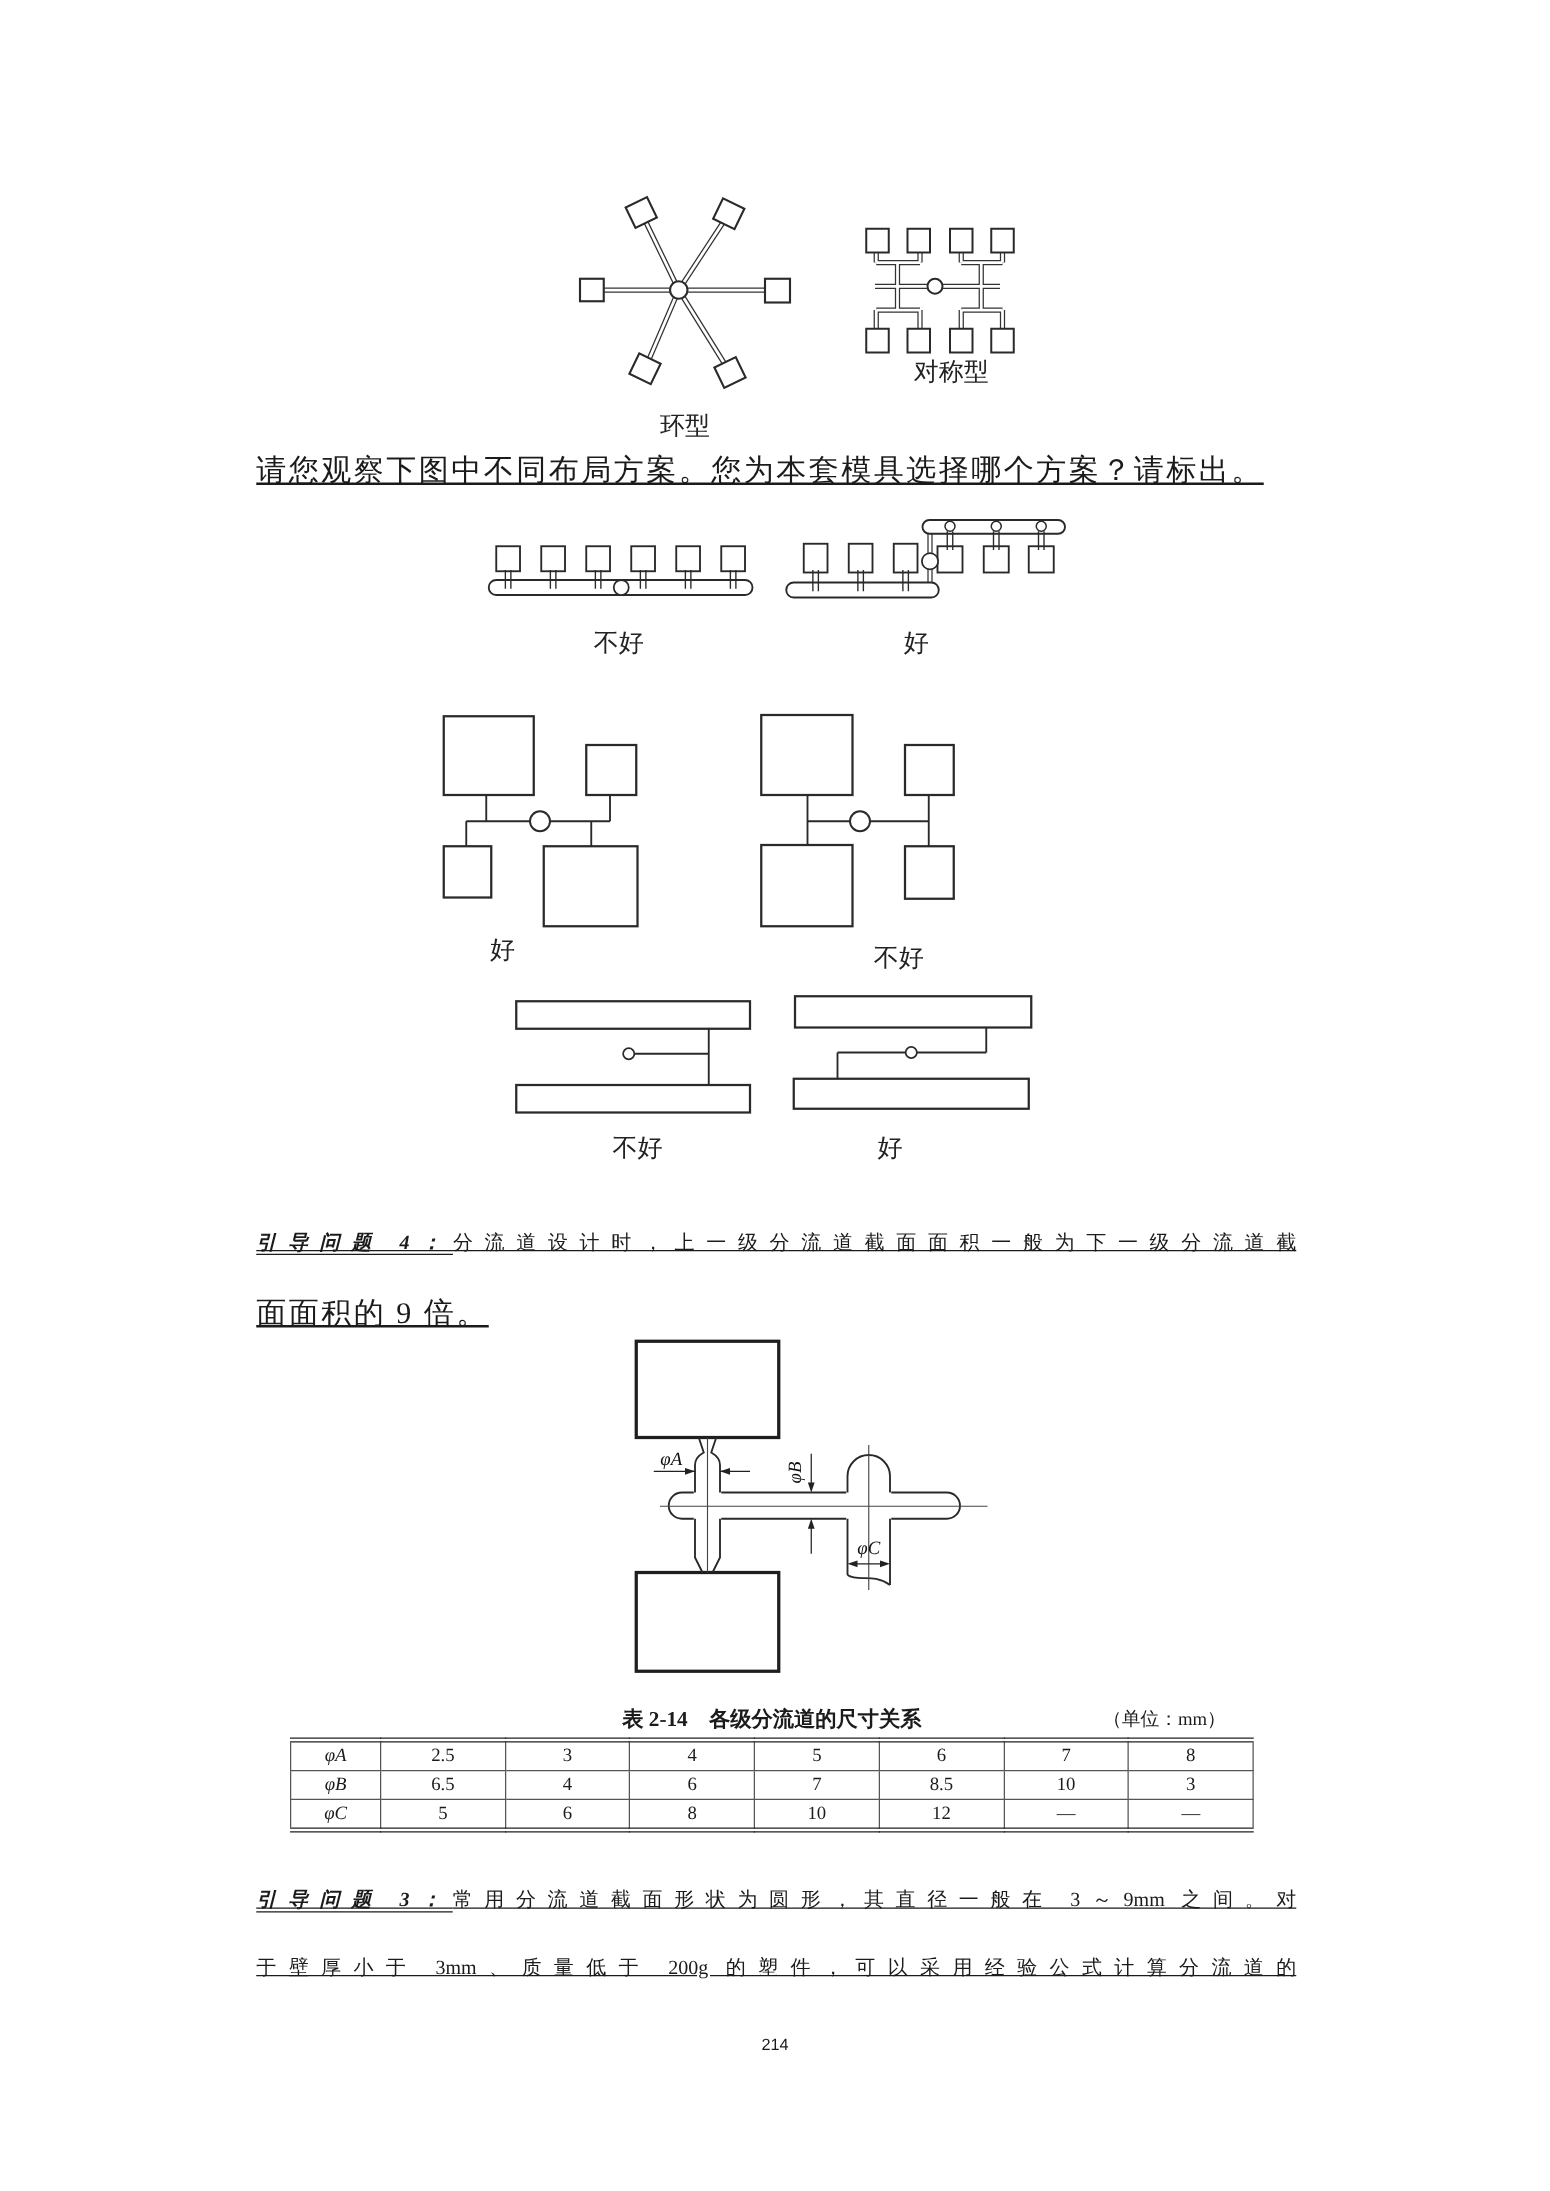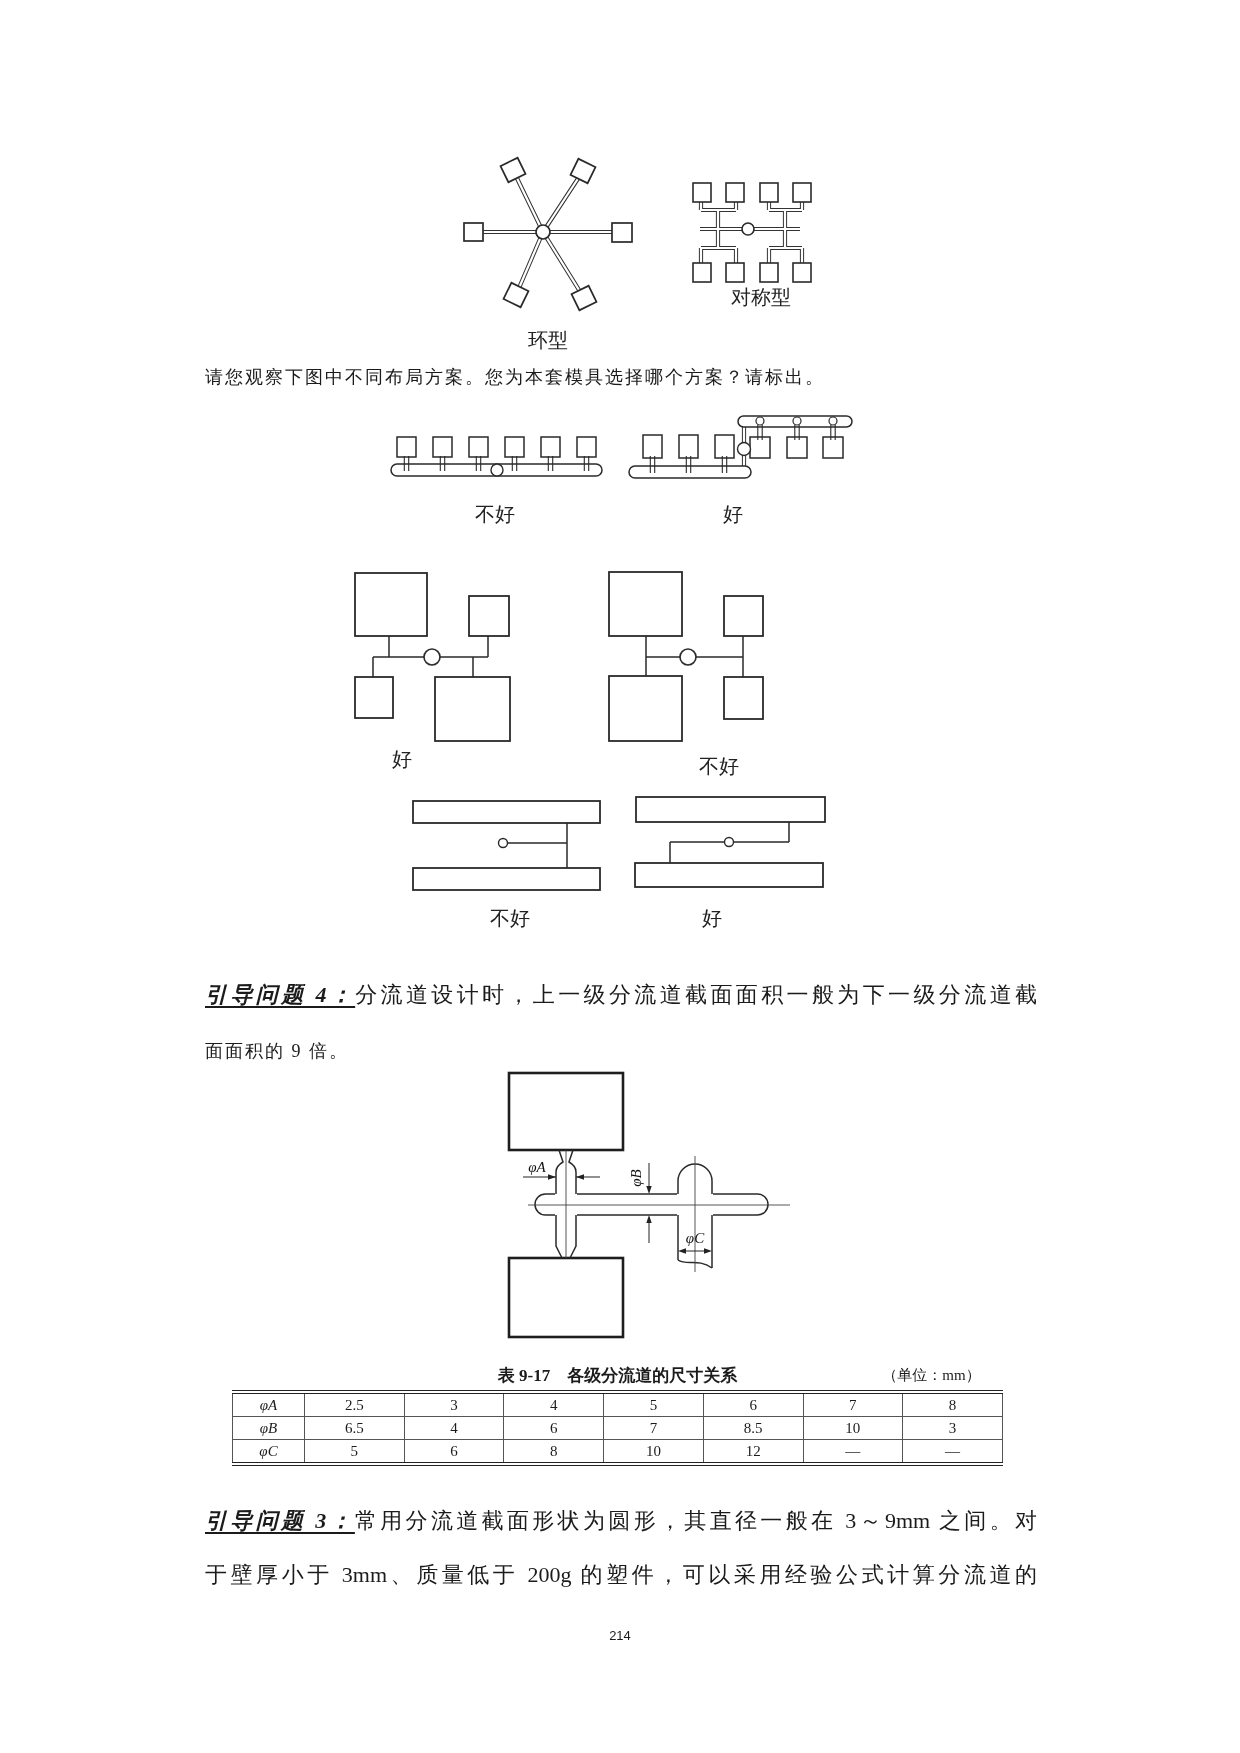--- a/index.html
+++ b/index.html
@@ -1,22 +1,22 @@
 <!DOCTYPE html>
 <html><head>
 <meta charset="utf-8">
 <style>
   html,body{margin:0;padding:0;background:#ffffff;}
   .page{
     position:relative;width:1240px;height:1753px;background:#ffffff;
     font-family:"Liberation Serif","DejaVu Serif",serif;color:#1b1b1b;overflow:hidden;
   }
-  .absline{position:absolute;font-size:18px;line-height:30px;white-space:nowrap;}
-  .jline{position:absolute;width:832px;font-size:22px;line-height:30px;
-         text-align:justify;text-align-last:justify;white-space:normal;}
+  .absline{position:absolute;font-size:24px;line-height:30px;white-space:nowrap;text-decoration:underline;}
+  .jline{position:absolute;width:832px;font-size:16px;line-height:30px;
+         text-align:justify;text-align-last:justify;white-space:normal;text-decoration:underline;}
   .qlabel{font-weight:bold;font-style:italic;text-decoration:underline;text-underline-offset:4px;}
   .figsvg{position:absolute;}
   .figlabel{font-family:"Liberation Serif","DejaVu Serif",serif;font-size:20px;fill:#222;text-anchor:middle;}
   .dimlabel{font-family:"Liberation Serif","DejaVu Serif",serif;font-size:15px;font-style:italic;fill:#111;text-anchor:middle;}
   .tbl-caption{position:absolute;left:232px;top:1364px;width:771px;text-align:center;
                font-size:17px;font-weight:bold;white-space:nowrap;}
   .tbl-unit{position:absolute;left:860px;top:1366px;width:143px;text-align:center;font-size:15px;white-space:nowrap;}
   table.dim{position:absolute;left:232px;top:1390px;width:771px;border-collapse:collapse;
             table-layout:fixed;border-top:4px double #222;border-bottom:4px double #222;}
   table.dim td{border:1px solid #555;height:22px;text-align:center;font-size:15px;padding:0;}
@@ -194,21 +194,21 @@
     <text class="dimlabel" x="641" y="1178" transform="rotate(-90 641 1178)">φB</text>
 
     <g stroke="#222" stroke-width="1" fill="#222">
       <path d="M682,1251H708" fill="none"></path>
       <polygon points="678,1251 686,1248.3 686,1253.7" stroke="none"></polygon>
       <polygon points="712,1251 704,1248.3 704,1253.7" stroke="none"></polygon>
     </g>
     <text class="dimlabel" x="695" y="1243">φC</text>
   </svg>
 
-  <div class="tbl-caption">表 9-17　各级分流道的尺寸关系</div>
+  <div class="tbl-caption">表 2-14　各级分流道的尺寸关系</div>
   <div class="tbl-unit">（单位：mm）</div>
 
   <table class="dim">
     <colgroup>
         <col style="width:72px">
         <col>
         <col>
         <col>
         <col>
         <col>

